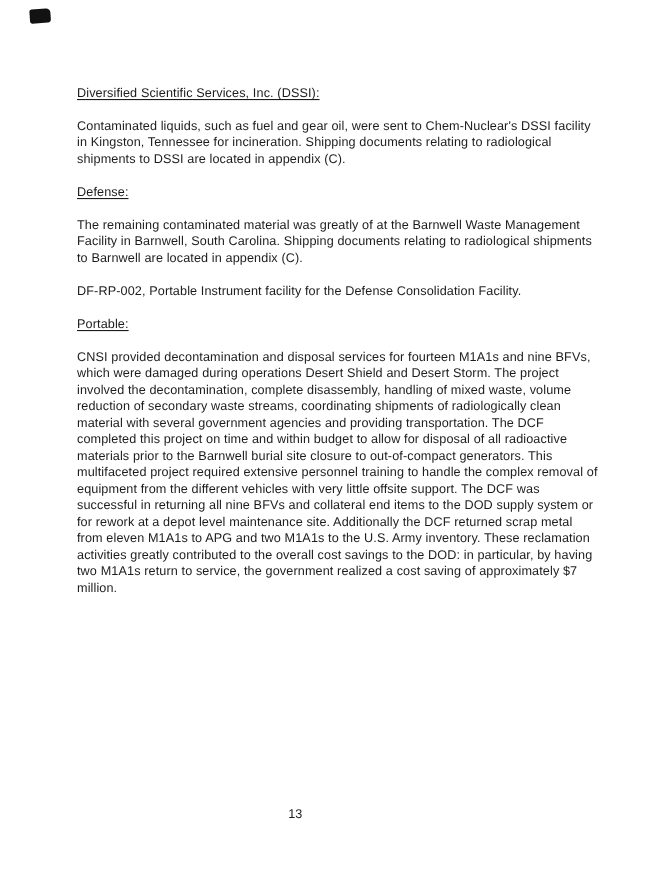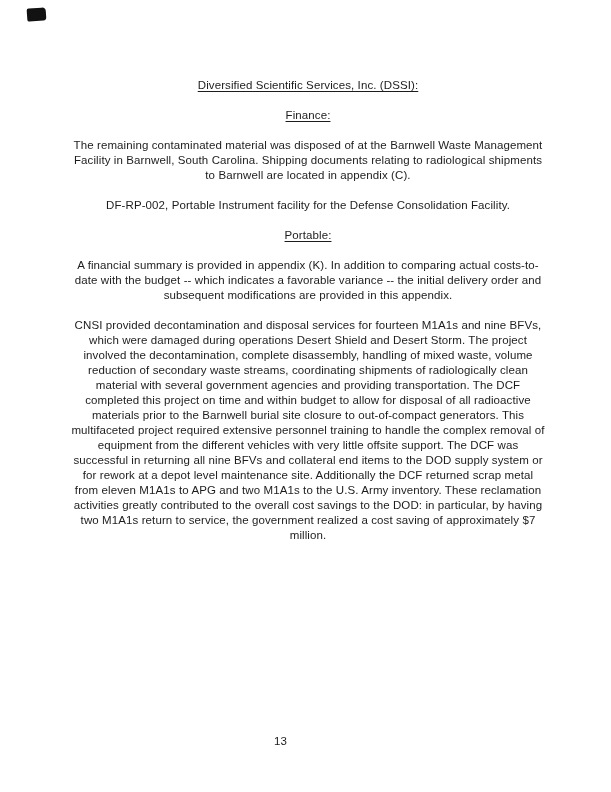--- a/index.html
+++ b/index.html
@@ -33,62 +33,60 @@
     transform: rotate(-4deg);
   }
   .content {
     position: absolute;
     top: 78px;
     left: 70px;
     width: 476px;
     font-size: 11.5px;
     line-height: 15px;
     letter-spacing: 0.1px;
-    text-align: center;
   }
   .block {
     margin: 0 0 15px 0;
   }
   .heading {
     text-decoration: underline;
     text-underline-offset: 2px;
   }
   .footer {
     position: absolute;
     top: 735px;
     left: 0;
     width: 537px;
     text-align: center;
     font-size: 11.5px;
     color: #1c1c1c;
-    margin-left: 12px;
   }
 </style>
 </head>
 <body>
 
 <div class="page">
 
   <div class="scan-artifact"></div>
 
   <div class="content">
 
     <div class="block heading">Diversified Scientific Services, Inc. (DSSI):</div>
 
+    <div class="block">Contaminated liquids, such as fuel and gear oil, were sent to Chem-Nuclear's DSSI facility in Kingston, Tennessee for incineration. Shipping documents relating to radiological shipments to DSSI are located in appendix (C).</div>
 
-    <div class="block heading">Finance:</div>
+    <div class="block heading">Defense:</div>
 
-    <div class="block">The remaining contaminated material was disposed of at the Barnwell Waste Management Facility in Barnwell, South Carolina. Shipping documents relating to radiological shipments to Barnwell are located in appendix (C).</div>
+    <div class="block">The remaining contaminated material was greatly of at the Barnwell Waste Management Facility in Barnwell, South Carolina. Shipping documents relating to radiological shipments to Barnwell are located in appendix (C).</div>
 
     <div class="block">DF-RP-002, Portable Instrument facility for the Defense Consolidation Facility.</div>
 
 
     <div class="block heading">Portable:</div>
 
-    <div class="block">A financial summary is provided in appendix (K). In addition to comparing actual costs-to-date with the budget -- which indicates a favorable variance -- the initial delivery order and subsequent modifications are provided in this appendix.</div>
 
 
     <div class="block">CNSI provided decontamination and disposal services for fourteen M1A1s and nine BFVs, which were damaged during operations Desert Shield and Desert Storm. The project involved the decontamination, complete disassembly, handling of mixed waste, volume reduction of secondary waste streams, coordinating shipments of radiologically clean material with several government agencies and providing transportation. The DCF completed this project on time and within budget to allow for disposal of all radioactive materials prior to the Barnwell burial site closure to out-of-compact generators. This multifaceted project required extensive personnel training to handle the complex removal of equipment from the different vehicles with very little offsite support. The DCF was successful in returning all nine BFVs and collateral end items to the DOD supply system or for rework at a depot level maintenance site. Additionally the DCF returned scrap metal from eleven M1A1s to APG and two M1A1s to the U.S. Army inventory. These reclamation activities greatly contributed to the overall cost savings to the DOD: in particular, by having two M1A1s return to service, the government realized a cost saving of approximately $7 million.</div>
 
   </div>
 
   <div class="footer">13</div>
 
 </div>
 

